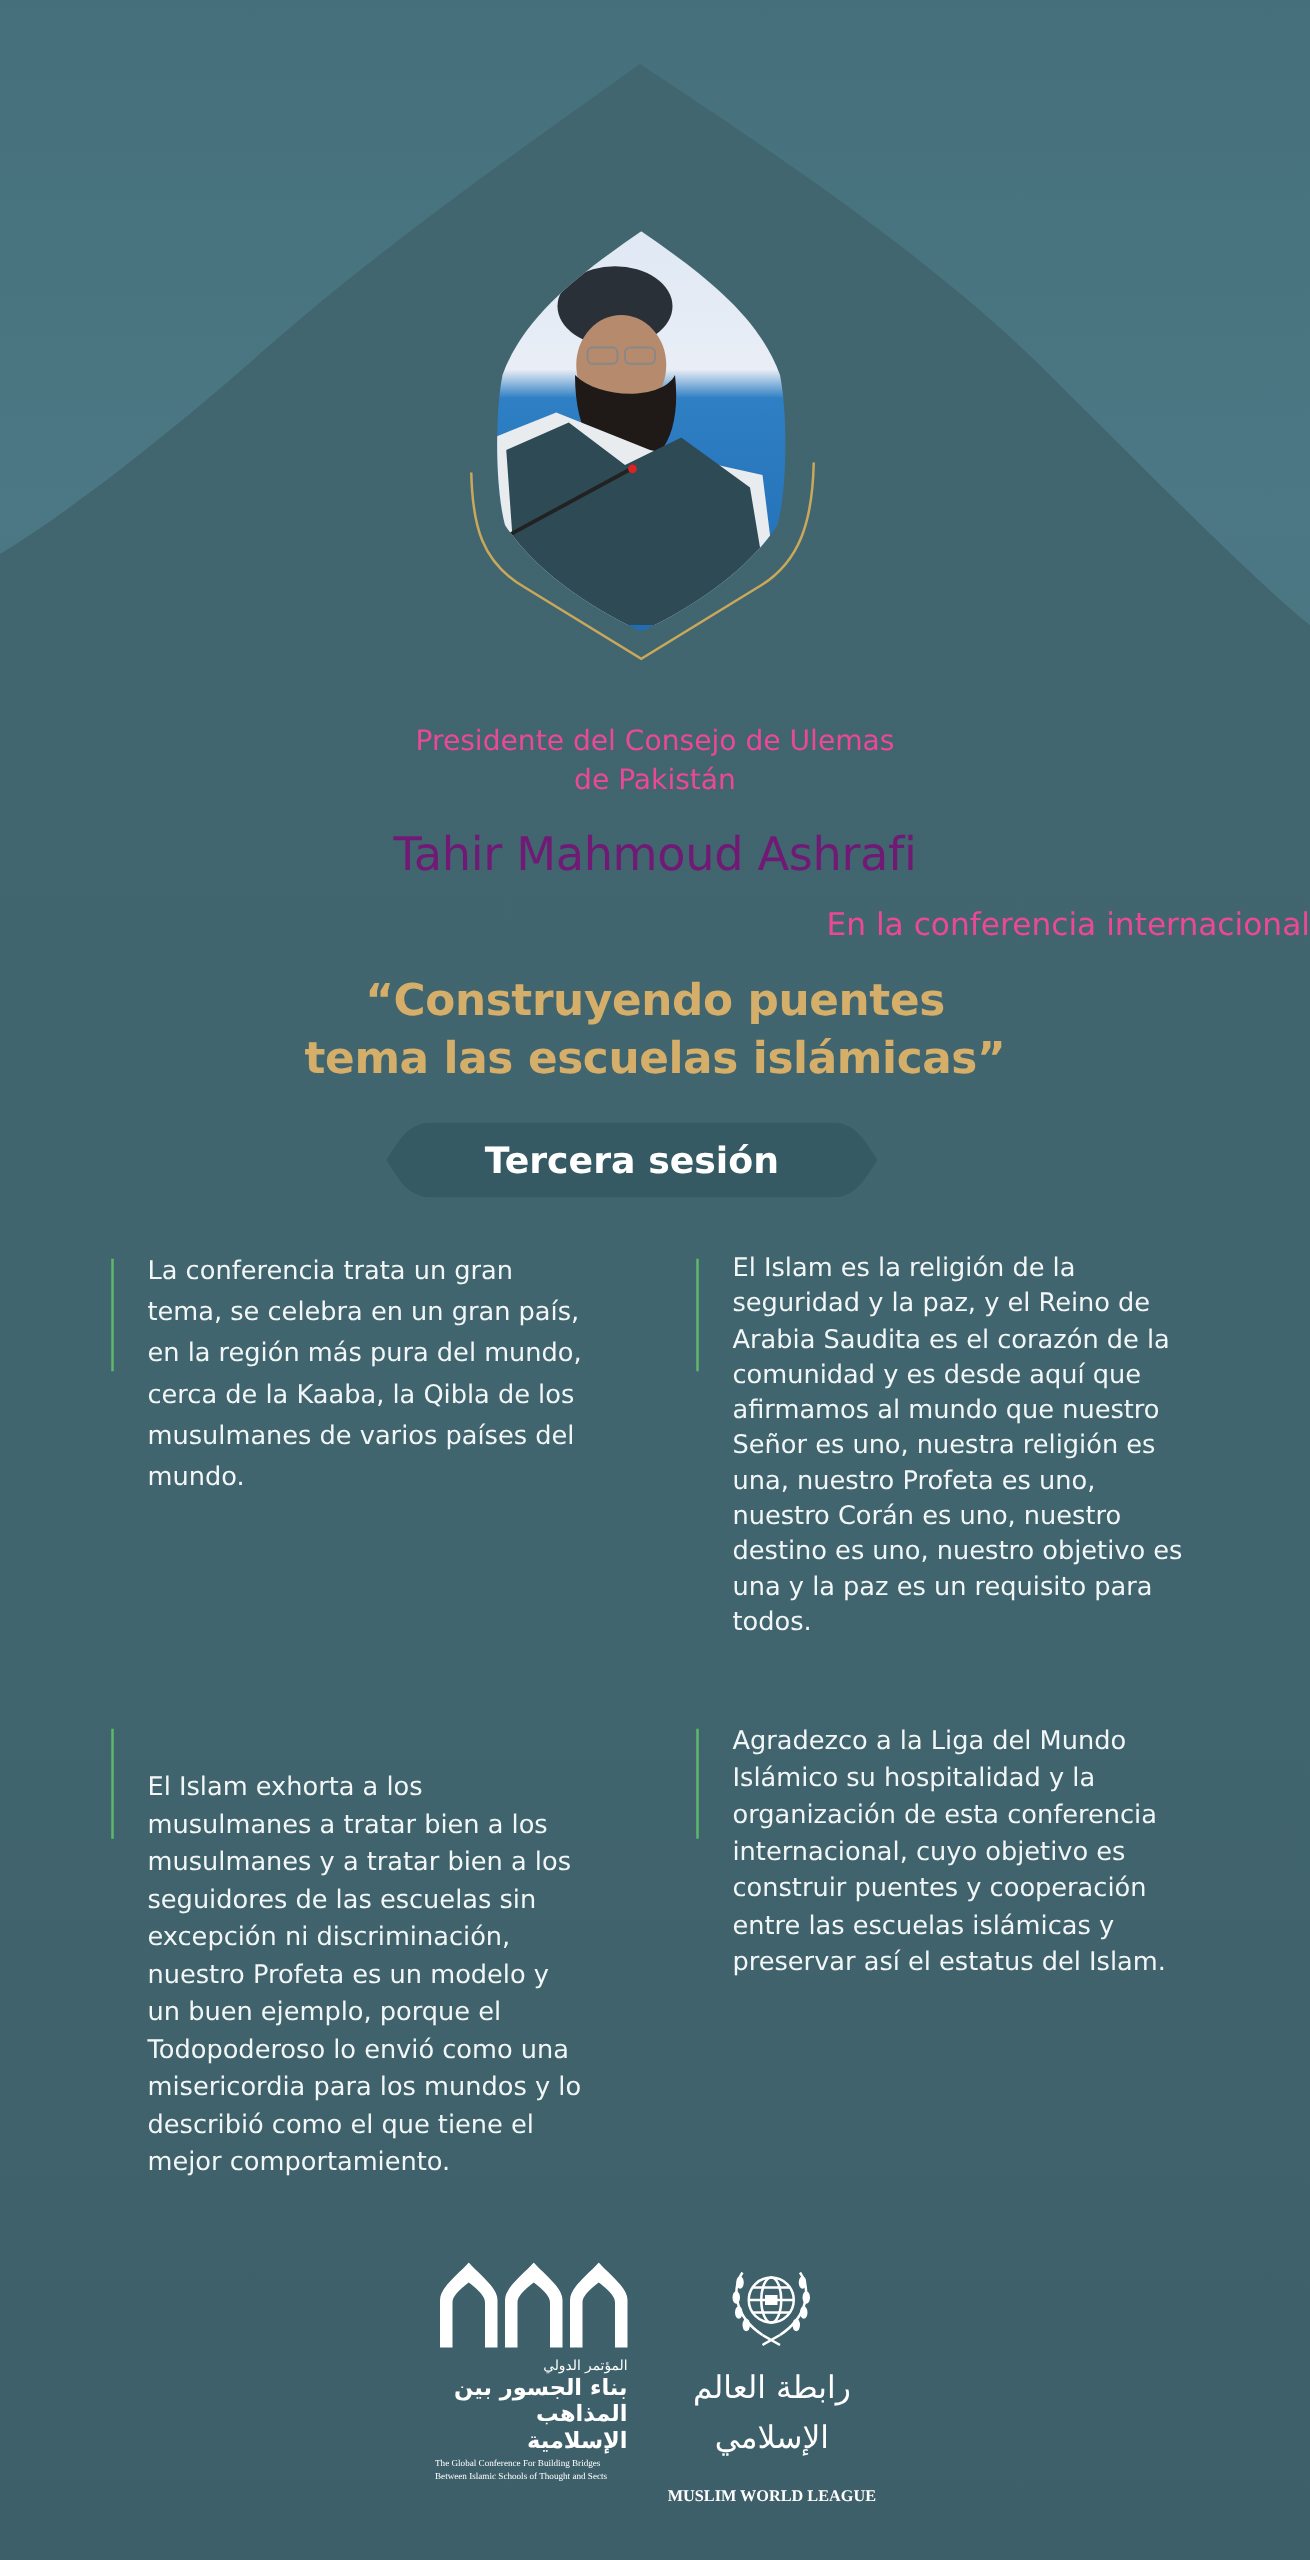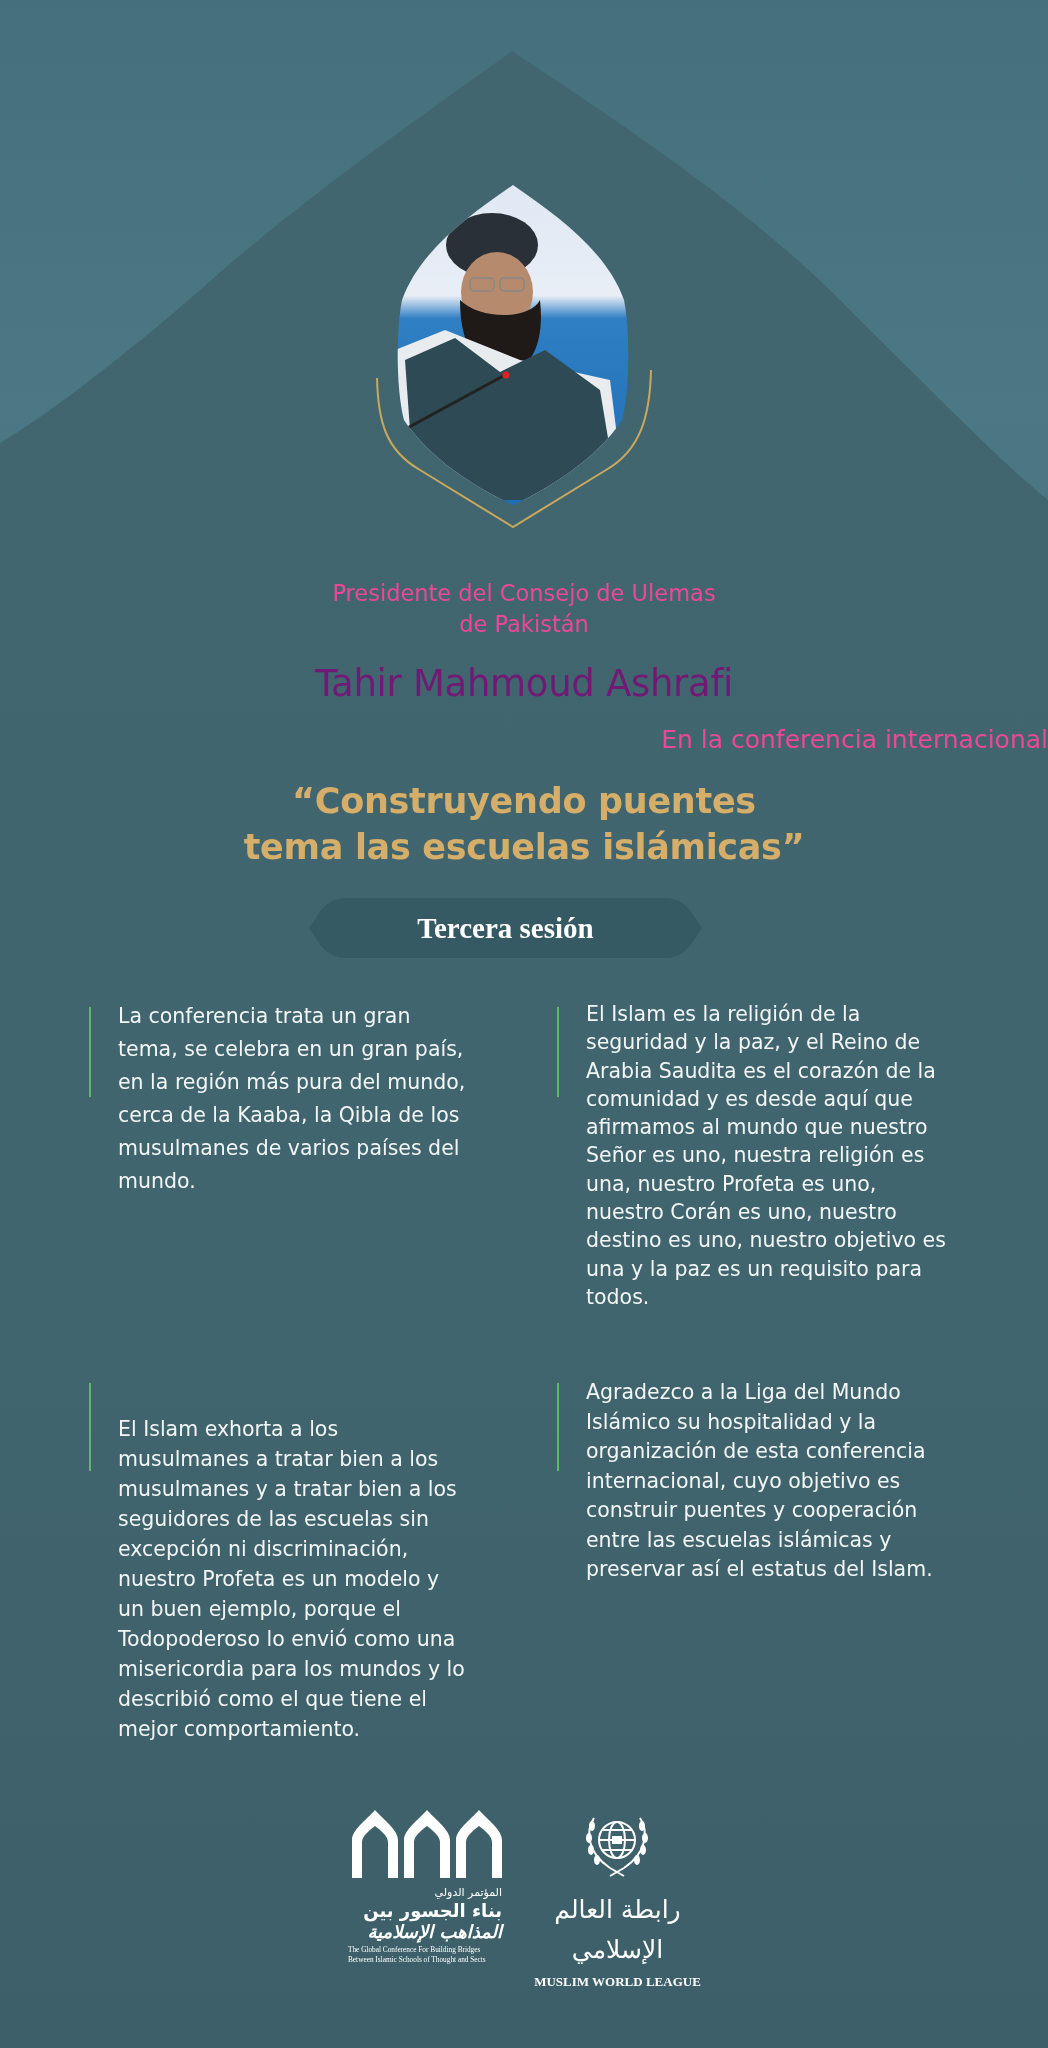--- a/index.html
+++ b/index.html
@@ -27,21 +27,21 @@
     text-align: right; font-size: 25px; color: #ec4899;
   }
   .conference-title {
     left: 0; width: 1048px; top: 778px;
     text-align: center; font-size: 35px; font-weight: bold; line-height: 46px; color: #d5ae69; letter-spacing: -0.3px;
   }
   .conference-title span { display: block; }
 
   .session-badge {
     left: 309px; top: 898px; width: 393px; height: 60px;
-    display: flex; align-items: center; justify-content: center; font-family: Liberation Serif, serif;
+    display: flex; align-items: center; justify-content: center;
   }
   .session-badge svg { position: absolute; left: 0; top: 0; }
   .session-badge span {
     position: relative; font-size: 29px; font-weight: bold; color: #ffffff;
   }
 
   .quote {
     font-size: 20.5px; color: #f2f6f6;
   }
   .quote .bar {
@@ -174,21 +174,21 @@
   <div class="abs" style="left:348px; top:0; width:160px; height:150px;">
     <svg width="160" height="70" viewBox="0 0 160 70">
       <g fill="#ffffff">
         <path d="M4 68 L4 30 C 4 20, 18 10, 27 0 C 36 10, 50 20, 50 30 L 50 68 L 40 68 L 40 32 C 40 26, 32 20, 27 16 C 22 20, 14 26, 14 32 L 14 68 Z"></path>
         <path d="M56 68 L56 30 C 56 20, 70 10, 79 0 C 88 10, 102 20, 102 30 L 102 68 L 92 68 L 92 32 C 92 26, 84 20, 79 16 C 74 20, 66 26, 66 32 L 66 68 Z"></path>
         <path d="M108 68 L108 30 C 108 20, 122 10, 131 0 C 140 10, 154 20, 154 30 L 154 68 L 144 68 L 144 32 C 144 26, 136 20, 131 16 C 126 20, 118 26, 118 32 L 118 68 Z"></path>
       </g>
     </svg>
     <div style="font-size:11px; text-align:right; width:154px; margin-top:2px; line-height:14px;">المؤتمر الدولي</div>
     <div style="font-size:18px; font-weight:bold; text-align:right; width:154px; line-height:21px;">بناء الجسور بين</div>
-    <div style="font-size:18px; font-weight:bold; text-align:right; width:154px; line-height:21px;font-style:italic;">المذاهب الإسلامية</div>
+    <div style="font-size:18px; font-weight:bold; text-align:right; width:154px; line-height:21px;">المذاهب الإسلامية</div>
     <div style="font-family:'Liberation Serif', serif; font-size:7.3px; width:160px; line-height:10px; margin-top:3px; white-space:nowrap;">The Global Conference For Building Bridges</div>
     <div style="font-family:'Liberation Serif', serif; font-size:7.3px; width:160px; line-height:10px; white-space:nowrap;">Between Islamic Schools of Thought and Sects</div>
   </div>
 
   <div class="abs" style="left:530px; top:0; width:175px; height:150px;">
     <svg width="175" height="70" viewBox="0 0 175 70">
       <g fill="none" stroke="#ffffff" stroke-width="2">
         <circle cx="87" cy="30" r="18"></circle>
         <ellipse cx="87" cy="30" rx="8" ry="18"></ellipse>
         <line x1="69" y1="30" x2="105" y2="30"></line>
@@ -204,15 +204,15 @@
         <ellipse cx="61" cy="40" rx="3" ry="5"></ellipse>
         <ellipse cx="67" cy="50" rx="3" ry="5"></ellipse>
         <ellipse cx="112" cy="16" rx="3" ry="5"></ellipse>
         <ellipse cx="115" cy="28" rx="3" ry="5"></ellipse>
         <ellipse cx="113" cy="40" rx="3" ry="5"></ellipse>
         <ellipse cx="107" cy="50" rx="3" ry="5"></ellipse>
         <rect x="82" y="26" width="10" height="8"></rect>
       </g>
     </svg>
     <div style="font-family:'DejaVu Serif', serif; font-size:25px; text-align:center; width:175px; line-height:40px; margin-top:6px;">رابطة العالم الإسلامي</div>
-    <div style="font-family:'Liberation Serif', serif; font-size:13px; font-weight:bold; text-align:center; width:175px; line-height:18px; margin-top:3px;">MUSLIM WORLD LEAGUE</div>
+    <div style="font-family:'Liberation Serif', serif; font-size:13px; font-weight:bold; text-align:center; width:175px; line-height:18px; margin-top:18px;">MUSLIM WORLD LEAGUE</div>
   </div>
 </div>
 
 </body></html>

